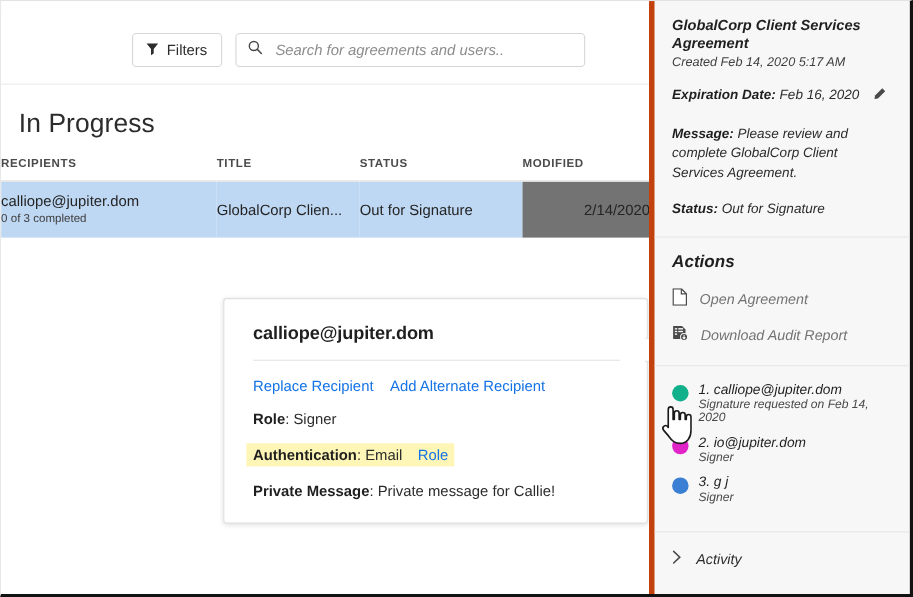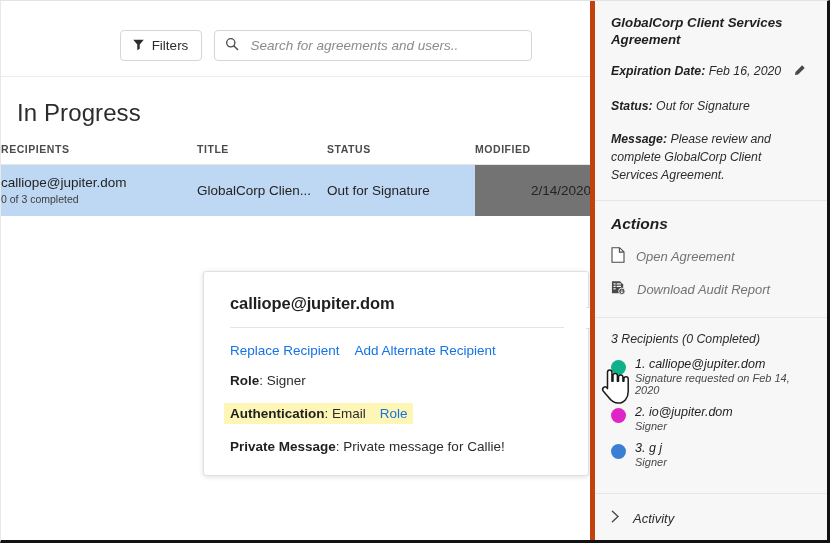--- a/index.html
+++ b/index.html
@@ -358,39 +358,40 @@
     <div class="popup-row">
       <b>Private Message</b><span>: </span><span>Private message for Callie!</span>
     </div>
   </div>
   <div id="popup-arrow"></div>
 
   <div id="panel">
 
     <div class="panel-sec">
       <div class="agr-title">GlobalCorp Client Services Agreement</div>
+      <div class="agr-created">Created Feb 14, 2020 5:17 AM</div>
 
       <div class="meta-row">
         <b>Expiration Date:</b>
         <span>Feb 16, 2020</span>
         <span class="pencil-icon">
           <svg width="13" height="13" viewBox="0 0 16 16" aria-hidden="true">
             <path d="M11.2 1.6l3.2 3.2-8.1 8.1-3.9.7.7-3.9z" fill="#4a4a4a"></path>
           </svg>
         </span>
       </div>
 
       <div class="meta-row">
+        <b>Message:</b>
+        <span>Please review and complete GlobalCorp Client Services Agreement.</span>
+      </div>
+
+      <div class="meta-row">
         <b>Status:</b>
         <span>Out for Signature</span>
-      </div>
-
-      <div class="meta-row">
-        <b>Message:</b>
-        <span>Please review and complete GlobalCorp Client Services Agreement.</span>
       </div>
     </div>
 
     <div class="panel-sec">
       <div class="sec-head">Actions</div>
 
       <div class="action-item">
         <span>
           <svg width="14" height="16" viewBox="0 0 14 16" aria-hidden="true">
             <path d="M1 .7h7.6L13 5v10.3H1z" fill="#fff" stroke="#4a4a4a" stroke-width="1.1"></path>
@@ -411,21 +412,20 @@
             <rect x="6" y="5.6" width="4.6" height="1.3" fill="#fff"></rect>
             <circle cx="11.6" cy="11.5" r="3.4" fill="#4a4a4a" stroke="#f7f7f7" stroke-width="1"></circle>
             <path d="M11.6 9.7v3.4M10.3 11.9l1.3 1.3 1.3-1.3" stroke="#fff" stroke-width="1" fill="none"></path>
           </svg>
         </span>
         <span>Download Audit Report</span>
       </div>
     </div>
 
     <div class="panel-sec">
-      <div class="recip-count">3 Recipients (0 Completed)</div>
 
       <div class="recip">
         <div class="avatar" id="av0" style="background: rgb(15, 176, 138);"></div>
         <div>
           <div class="recip-name">
             <span>1.</span>
             <span>calliope@jupiter.dom</span>
           </div>
           <div class="recip-sub">Signature requested on Feb 14, 2020</div>
         </div>

